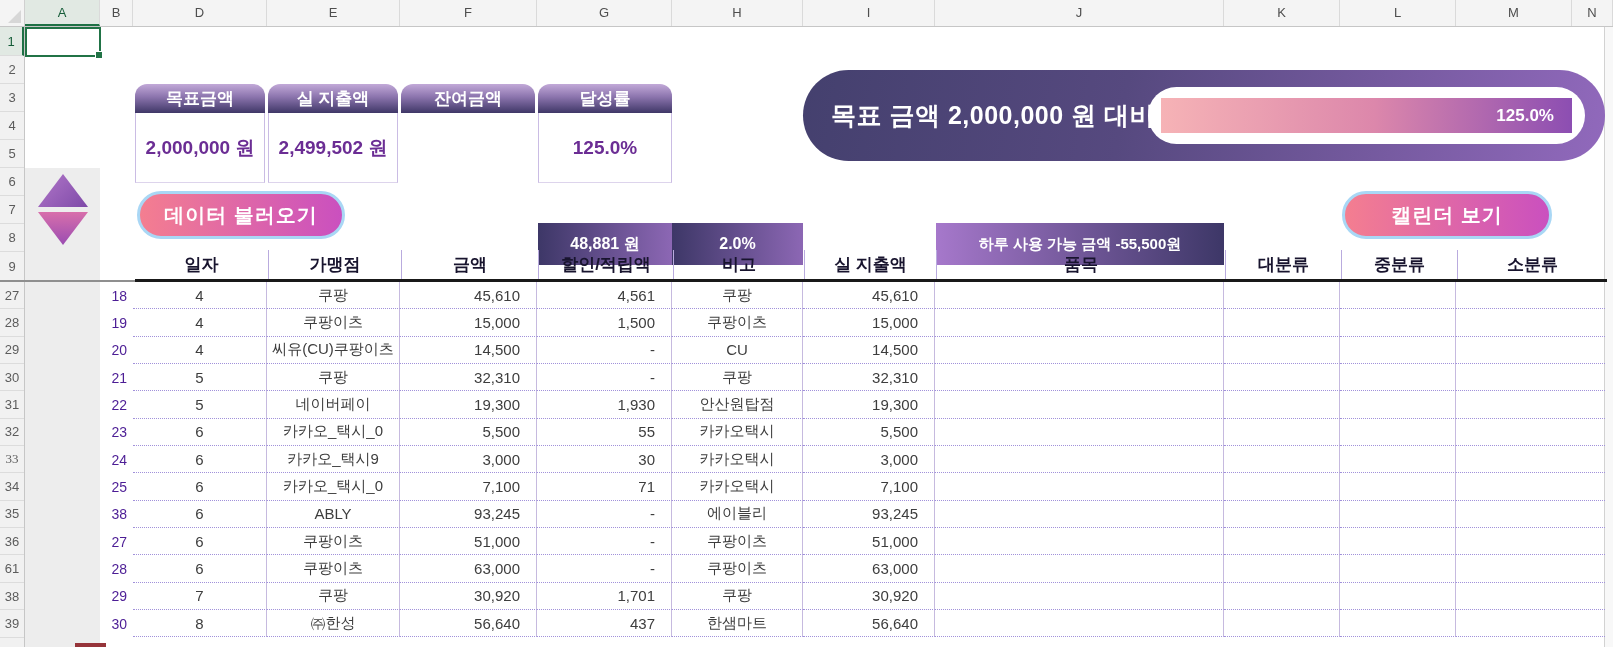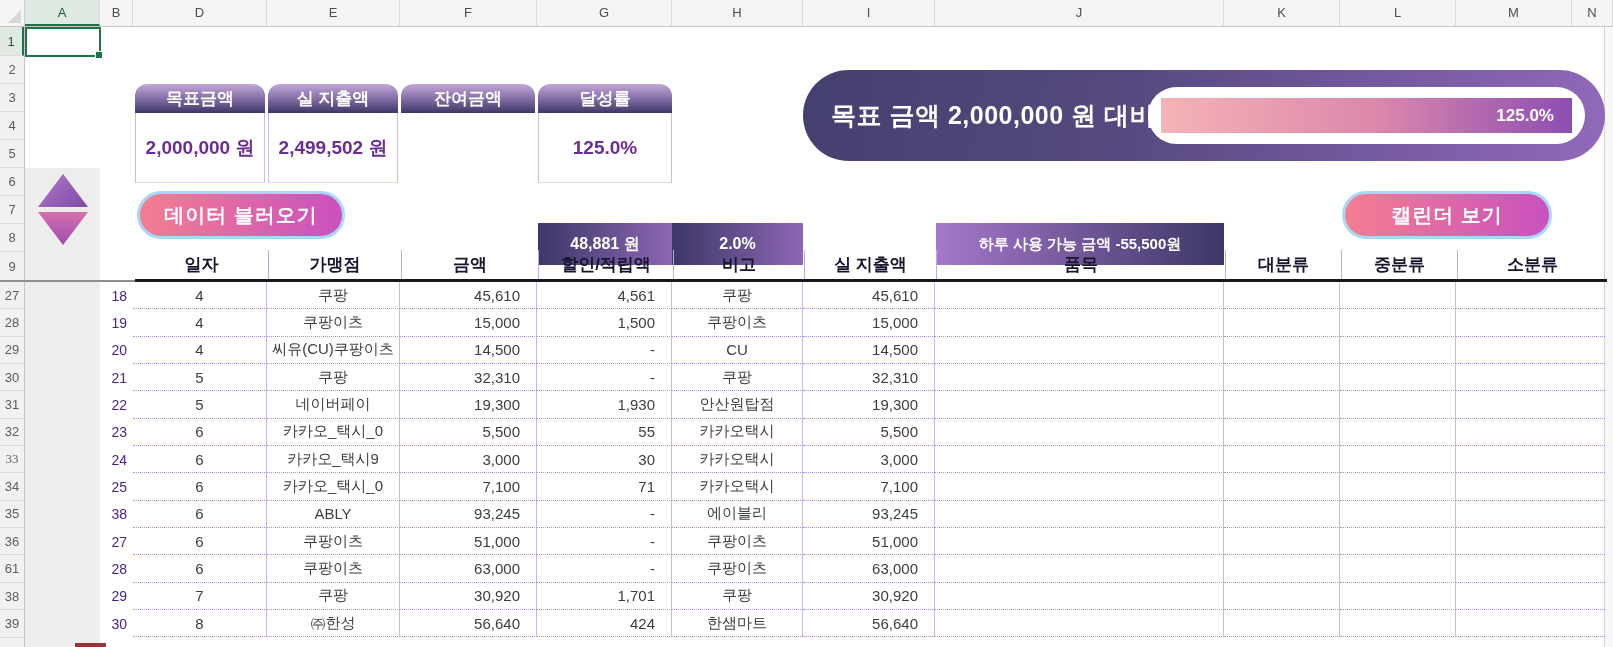--- a/index.html
+++ b/index.html
@@ -304,21 +304,21 @@
         <div class="td vr"></div>
         <div class="td vr"></div>
         <div class="td vr"></div>
         <div class="td"></div>
       </div>
       <div class="trow">
         <div class="td seq">30</div>
         <div class="td center vr">8</div>
         <div class="td center vr">㈜한성</div>
         <div class="td num vr">56,640</div>
-        <div class="td num vr">424</div>
+        <div class="td num vr">437</div>
         <div class="td center vr">한샘마트</div>
         <div class="td num vr">56,640</div>
         <div class="td vr"></div>
         <div class="td vr"></div>
         <div class="td vr"></div>
         <div class="td"></div>
       </div>
     </div>
   <div class="red-sliver"></div>
 

